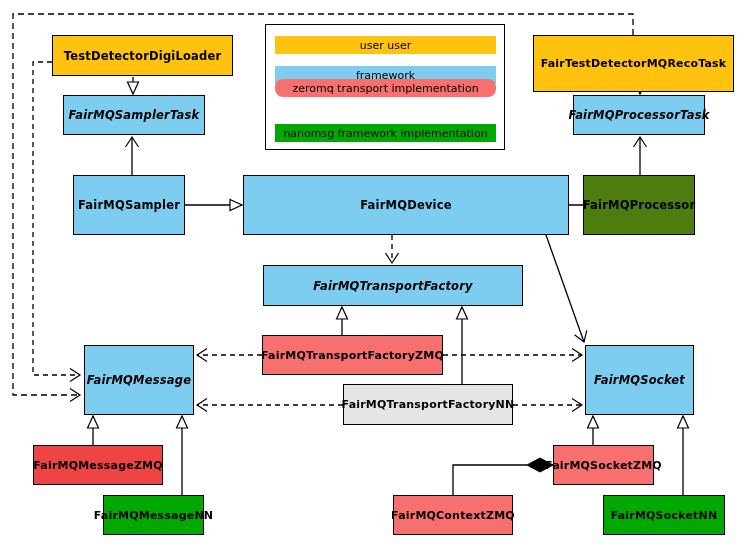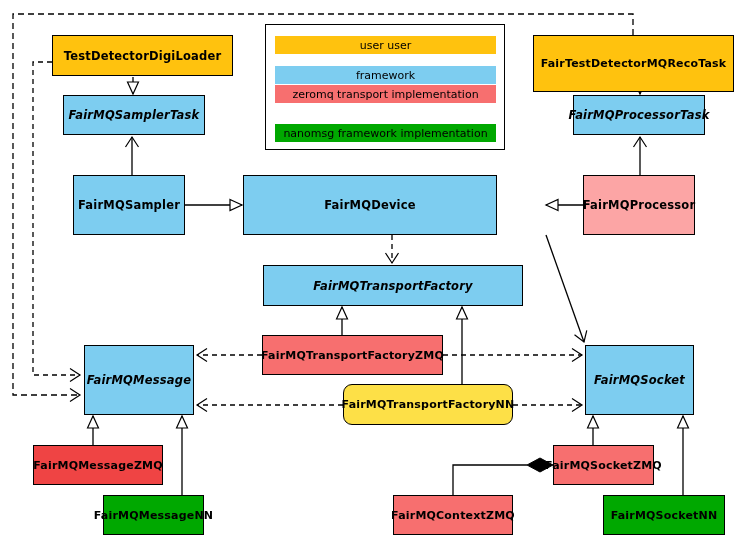--- a/index.html
+++ b/index.html
@@ -13,21 +13,21 @@
     border:1.5px solid #000;box-sizing:border-box;text-align:center;
     font-weight:bold;font-size:11.5px;letter-spacing:.2px;color:#000;white-space:nowrap;
   }
   .abstract{font-style:italic;}
   
   #n-tddl{left:52px;top:35px;width:181px;height:41px;}
   #n-samplertask{left:63px;top:95px;width:142px;height:40px;}
   #n-recotask{left:533px;top:35px;width:201px;height:57px;font-size:11px;}
   #n-processortask{left:573px;top:95px;width:132px;height:40px;}
   #n-sampler{left:73px;top:175px;width:112px;height:60px;}
-  #n-device{left:243px;top:175px;width:254px;height:60px;}
+  #n-device{left:243px;top:175px;width:326px;height:60px;}
   #n-processor{left:583px;top:175px;width:112px;height:60px;}
   #n-transportfactory{left:263px;top:265px;width:260px;height:41px;}
   #n-tfzmq{left:262px;top:335px;width:181px;height:40px;font-size:11px;}
   #n-tfnn{left:343px;top:384px;width:170px;height:41px;font-size:11px;}
   #n-message{left:84px;top:345px;width:110px;height:70px;}
   #n-socket{left:585px;top:345px;width:109px;height:70px;}
   #n-messagezmq{left:33px;top:445px;width:130px;height:40px;font-size:11px;}
   #n-messagenn{left:103px;top:495px;width:101px;height:40px;font-size:11px;}
   #n-contextzmq{left:393px;top:495px;width:120px;height:40px;font-size:11px;}
   #n-socketzmq{left:553px;top:445px;width:101px;height:40px;font-size:11px;}
@@ -35,21 +35,21 @@
   
   .legend{
     position:absolute;left:265px;top:24px;width:240px;height:126px;
     background:#ffffff;border:1.5px solid #000;box-sizing:border-box;
   }
   .legend-bar{
     position:absolute;left:9px;width:221px;height:18px;
     display:flex;align-items:center;justify-content:center;
     font-size:11px;font-weight:normal;color:#000;white-space:nowrap;
   }
-  #lg-0{top:11px;} #lg-1{top:41px;} #lg-2{top:60px;} #lg-3{top:99px;}
+  #lg-0{top:11px;} #lg-1{top:41px;} #lg-2{top:54px;border-radius:8px;} #lg-3{top:99px;}
 </style>
 </head>
 <body>
 
 <div class="canvas">
 
   <svg class="edges" width="748" height="549" viewBox="0 0 748 549">
     <defs>
       <marker id="tri" markerWidth="15" markerHeight="14" refX="13" refY="7" orient="auto" markerUnits="userSpaceOnUse">
         <path d="M1,1.5 L13,7 L1,12.5 Z" fill="#ffffff" stroke="#000000" stroke-width="1.2"></path>
@@ -85,24 +85,24 @@
     <path d="M453,495 L453,465 L527,465" stroke="#000" stroke-width="1.3" fill="none"></path>
     <polygon points="527,465 540,458 553,465 540,472" fill="#000000" stroke="#000000"></polygon>
   </svg>
 
   <div class="node" id="n-tddl" style="background-color: rgb(255, 194, 14);">TestDetectorDigiLoader</div>
   <div class="node abstract" id="n-samplertask" style="background-color: rgb(125, 205, 240);">FairMQSamplerTask</div>
   <div class="node" id="n-recotask" style="background-color: rgb(255, 194, 14);">FairTestDetectorMQRecoTask</div>
   <div class="node abstract" id="n-processortask" style="background-color: rgb(125, 205, 240);">FairMQProcessorTask</div>
   <div class="node" id="n-sampler" style="background-color: rgb(125, 205, 240);">FairMQSampler</div>
   <div class="node" id="n-device" style="background-color: rgb(125, 205, 240);">FairMQDevice</div>
-  <div class="node" id="n-processor" style="background-color: #fca5a5;">FairMQProcessor</div>
+  <div class="node" id="n-processor" style="background-color: #4d7c0f;">FairMQProcessor</div>
   <div class="node abstract" id="n-transportfactory" style="background-color: rgb(125, 205, 240);">FairMQTransportFactory</div>
   <div class="node" id="n-tfzmq" style="background-color: rgb(247, 111, 111);">FairMQTransportFactoryZMQ</div>
-  <div class="node" id="n-tfnn" style="background-color: #fde047; border-radius: 9px;">FairMQTransportFactoryNN</div>
+  <div class="node" id="n-tfnn" style="background-color: #e5e5e5;">FairMQTransportFactoryNN</div>
   <div class="node abstract" id="n-message" style="background-color: rgb(125, 205, 240);">FairMQMessage</div>
   <div class="node abstract" id="n-socket" style="background-color: rgb(125, 205, 240);">FairMQSocket</div>
   <div class="node" id="n-messagezmq" style="background-color: #ef4444;">FairMQMessageZMQ</div>
   <div class="node" id="n-messagenn" style="background-color: rgb(0, 168, 0);">FairMQMessageNN</div>
   <div class="node" id="n-contextzmq" style="background-color: rgb(247, 111, 111);">FairMQContextZMQ</div>
   <div class="node" id="n-socketzmq" style="background-color: rgb(247, 111, 111);">FairMQSocketZMQ</div>
   <div class="node" id="n-socketnn" style="background-color: rgb(0, 168, 0);">FairMQSocketNN</div>
 
   <div class="legend">
     <div class="legend-bar" id="lg-0" style="background-color: rgb(255, 194, 14);">user user</div>

